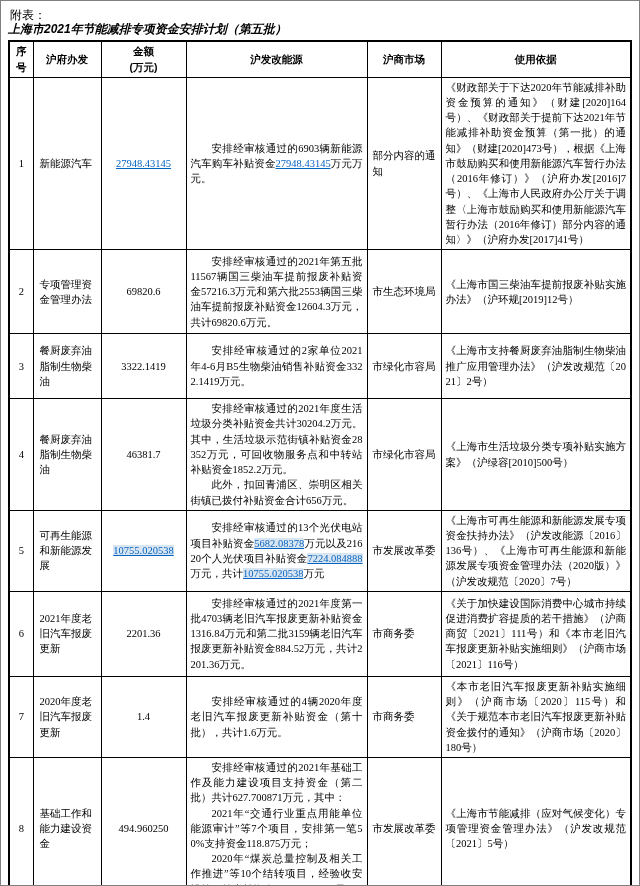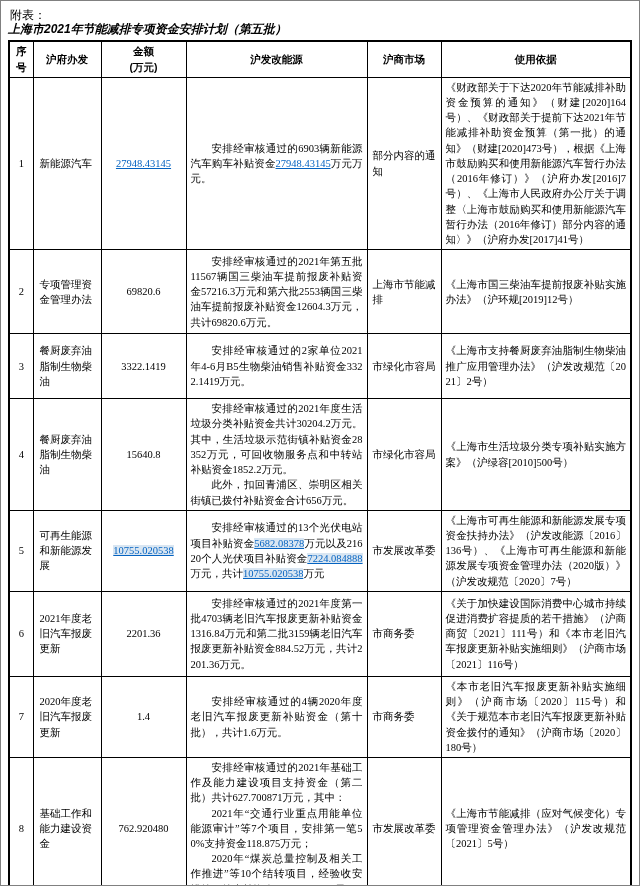--- a/index.html
+++ b/index.html
@@ -82,37 +82,37 @@
           <td class="c-dept">部分内容的通知</td>
           <td class="c-basis">《财政部关于下达2020年节能减排补助资金预算的通知》（财建[2020]164号）、《财政部关于提前下达2021年节能减排补助资金预算（第一批）的通知》（财建[2020]473号），根据《上海市鼓励购买和使用新能源汽车暂行办法（2016年修订）》（沪府办发[2016]7号）、《上海市人民政府办公厅关于调整〈上海市鼓励购买和使用新能源汽车暂行办法（2016年修订）部分内容的通知〉》（沪府办发[2017]41号）</td>
         </tr>
         <tr>
           <td class="c-no">2</td>
           <td class="c-dir">专项管理资金管理办法</td>
           <td class="c-amt"><span>69820.6</span></td>
           <td class="c-content">
             <p><span>安排经审核通过的2021年第五批11567辆国三柴油车提前报废补贴资金57216.3万元和第六批2553辆国三柴油车提前报废补贴资金12604.3万元，共计69820.6万元。</span></p>
           </td>
-          <td class="c-dept">上海市节能减排</td>
+          <td class="c-dept">市生态环境局</td>
           <td class="c-basis">《上海市国三柴油车提前报废补贴实施办法》（沪环规[2019]12号）</td>
         </tr>
         <tr>
           <td class="c-no">3</td>
           <td class="c-dir">餐厨废弃油脂制生物柴油</td>
           <td class="c-amt"><span>3322.1419</span></td>
           <td class="c-content">
             <p><span>安排经审核通过的2家单位2021年4-6月B5生物柴油销售补贴资金3322.1419万元。</span></p>
           </td>
           <td class="c-dept">市绿化市容局</td>
           <td class="c-basis">《上海市支持餐厨废弃油脂制生物柴油推广应用管理办法》（沪发改规范〔2021〕2号）</td>
         </tr>
         <tr>
           <td class="c-no">4</td>
           <td class="c-dir">餐厨废弃油脂制生物柴油</td>
-          <td class="c-amt"><span>15640.8</span></td>
+          <td class="c-amt"><span>46381.7</span></td>
           <td class="c-content">
             <p><span>安排经审核通过的2021年度生活垃圾分类补贴资金共计30204.2万元。其中，生活垃圾示范街镇补贴资金28352万元，可回收物服务点和中转站补贴资金1852.2万元。</span></p>
             <p><span>此外，扣回青浦区、崇明区相关街镇已拨付补贴资金合计656万元。</span></p>
           </td>
           <td class="c-dept">市绿化市容局</td>
           <td class="c-basis">《上海市生活垃圾分类专项补贴实施方案》（沪绿容[2010]500号）</td>
         </tr>
         <tr>
           <td class="c-no">5</td>
           <td class="c-dir">可再生能源和新能源发展</td>
@@ -139,21 +139,21 @@
           <td class="c-amt"><span>1.4</span></td>
           <td class="c-content">
             <p><span>安排经审核通过的4辆2020年度老旧汽车报废更新补贴资金（第十批），共计1.6万元。</span></p>
           </td>
           <td class="c-dept">市商务委</td>
           <td class="c-basis">《本市老旧汽车报废更新补贴实施细则》（沪商市场〔2020〕115号）和《关于规范本市老旧汽车报废更新补贴资金拨付的通知》（沪商市场〔2020〕180号）</td>
         </tr>
         <tr>
           <td class="c-no">8</td>
           <td class="c-dir">基础工作和能力建设资金</td>
-          <td class="c-amt"><span>762.920480</span></td>
+          <td class="c-amt"><span>494.960250</span></td>
           <td class="c-content">
             <p><span>安排经审核通过的2021年基础工作及能力建设项目支持资金（第二批）共计627.700871万元，其中：</span></p>
             <p><span>2021年“交通行业重点用能单位能源审计”等7个项目，安排第一笔50%支持资金118.875万元；</span></p>
             <p><span>2020年“煤炭总量控制及相关工作推进”等10个结转项目，经验收安排第二笔支持资金508.825871万元。</span></p>
           </td>
           <td class="c-dept">市发展改革委</td>
           <td class="c-basis">《上海市节能减排（应对气候变化）专项管理资金管理办法》（沪发改规范〔2021〕5号）</td>
         </tr>
       </tbody>
 

